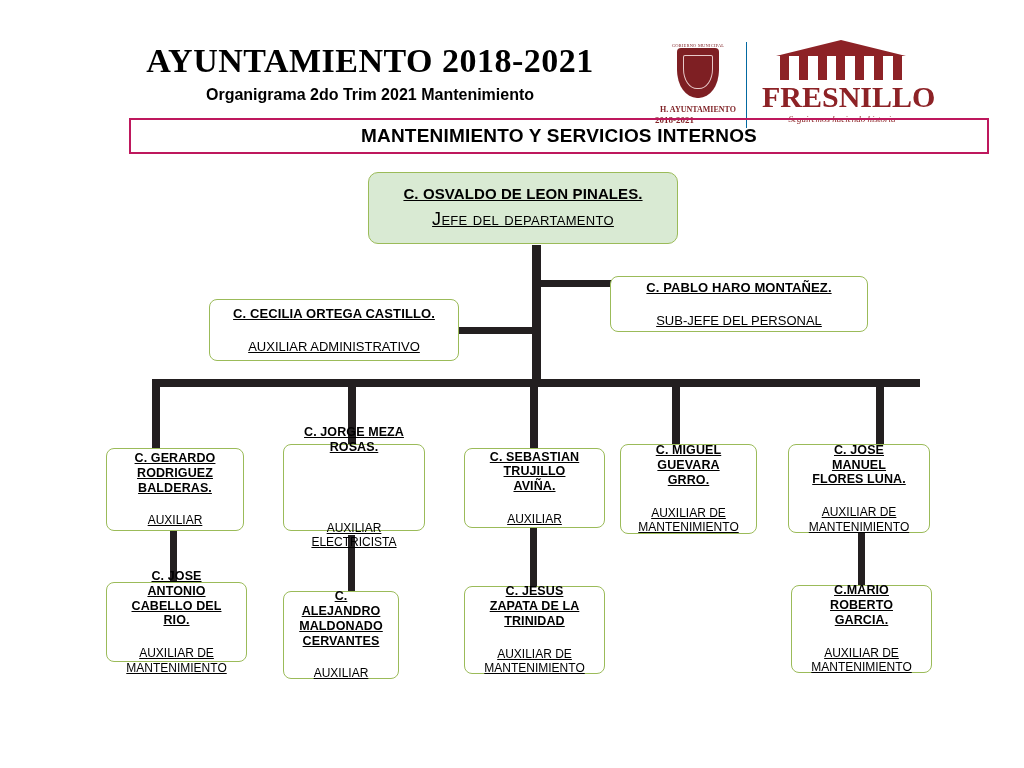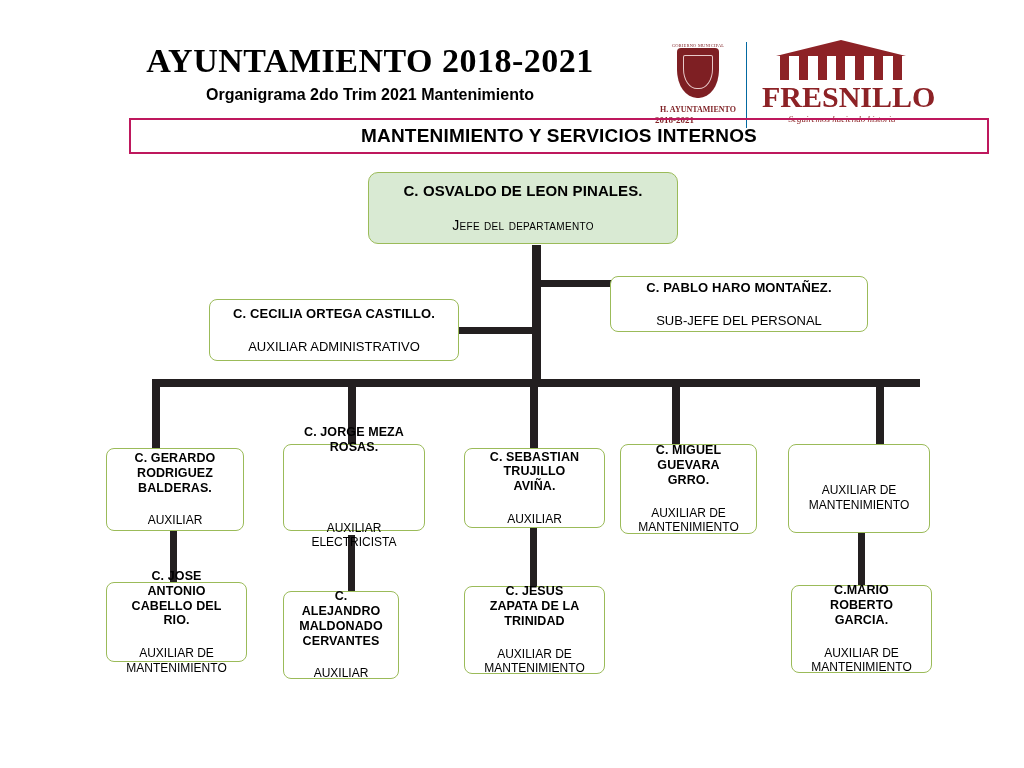--- a/index.html
+++ b/index.html
@@ -216,20 +216,21 @@
     border: 1.6px solid #9bbb59;
     border-radius: 8px;
     background: #ffffff;
     display: flex;
     flex-direction: column;
     align-items: center;
     justify-content: center;
     text-align: center;
     padding: 4px 20px;
     z-index: 3;
+    text-decoration: underline;
   }
   .node.green {
     background: #d9ead3;
     border: 1.6px solid #9bbb59;
     border-radius: 10px;
   }
   .node .name {
     font-weight: bold;
     font-size: 12.5px;
     line-height: 1.18;
@@ -237,23 +238,24 @@
   }
   .node .role {
     font-size: 12px;
     line-height: 1.2;
     margin-top: 18px;
   }
   .node.root .name {
     font-size: 15px;
   }
   .node.root .role {
-    font-size: 14px;
+    font-size: 18px;
     font-variant: small-caps;
     letter-spacing: 0.3px;
+    margin-top: 6px;
   }
   .node.lvl2 .name { font-size: 13px; }
   .node.lvl2 .role { font-size: 13px; }
 </style>
 </head>
 <body>
 
 <div class="page">
 
   <div class="header">
@@ -335,20 +337,21 @@
     <div class="name">C. SEBASTIAN TRUJILLO AVIÑA.</div>
     <div class="role">AUXILIAR</div>
   </div>
 
   <div class="node" style="left:620px; top:444px; width:137px; height:90px;">
     <div class="name">C. MIGUEL GUEVARA GRRO.</div>
     <div class="role">AUXILIAR DE MANTENIMIENTO</div>
   </div>
 
   <div class="node" style="left:788px; top:444px; width:142px; height:89px;">
+    <div class="name">C. JOSE MANUEL FLORES LUNA.</div>
     <div class="role">AUXILIAR DE MANTENIMIENTO</div>
   </div>
 
   <div class="node" style="left:106px; top:582px; width:141px; height:80px;">
     <div class="name">C. JOSE ANTONIO CABELLO DEL RIO.</div>
     <div class="role">AUXILIAR DE MANTENIMIENTO</div>
   </div>
 
   <div class="node" style="left:283px; top:591px; width:116px; height:88px;">
     <div class="name">C. ALEJANDRO MALDONADO CERVANTES</div>

